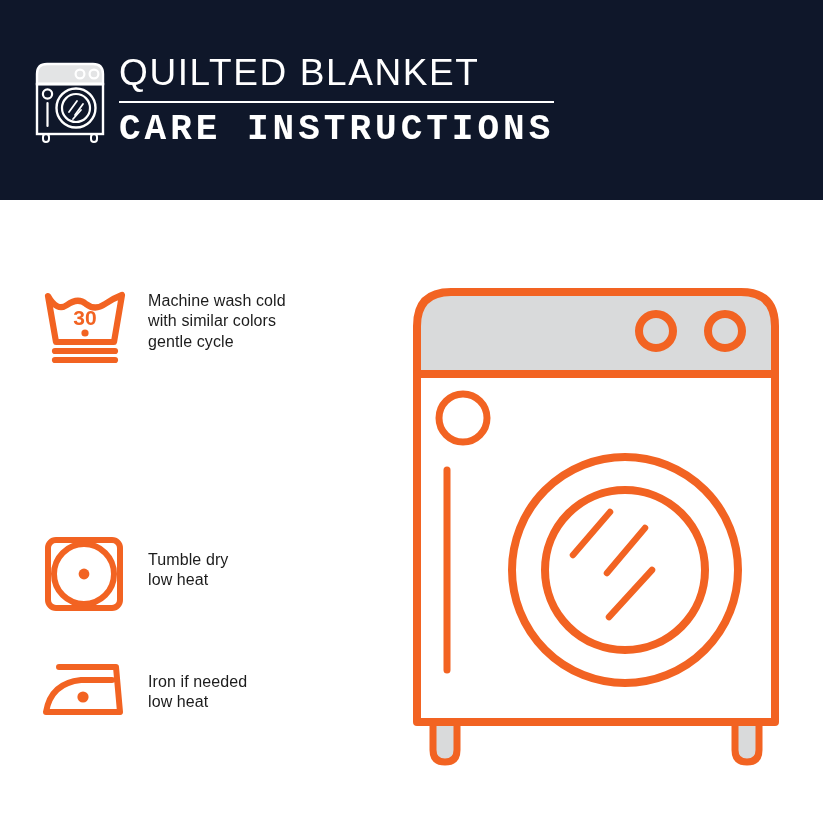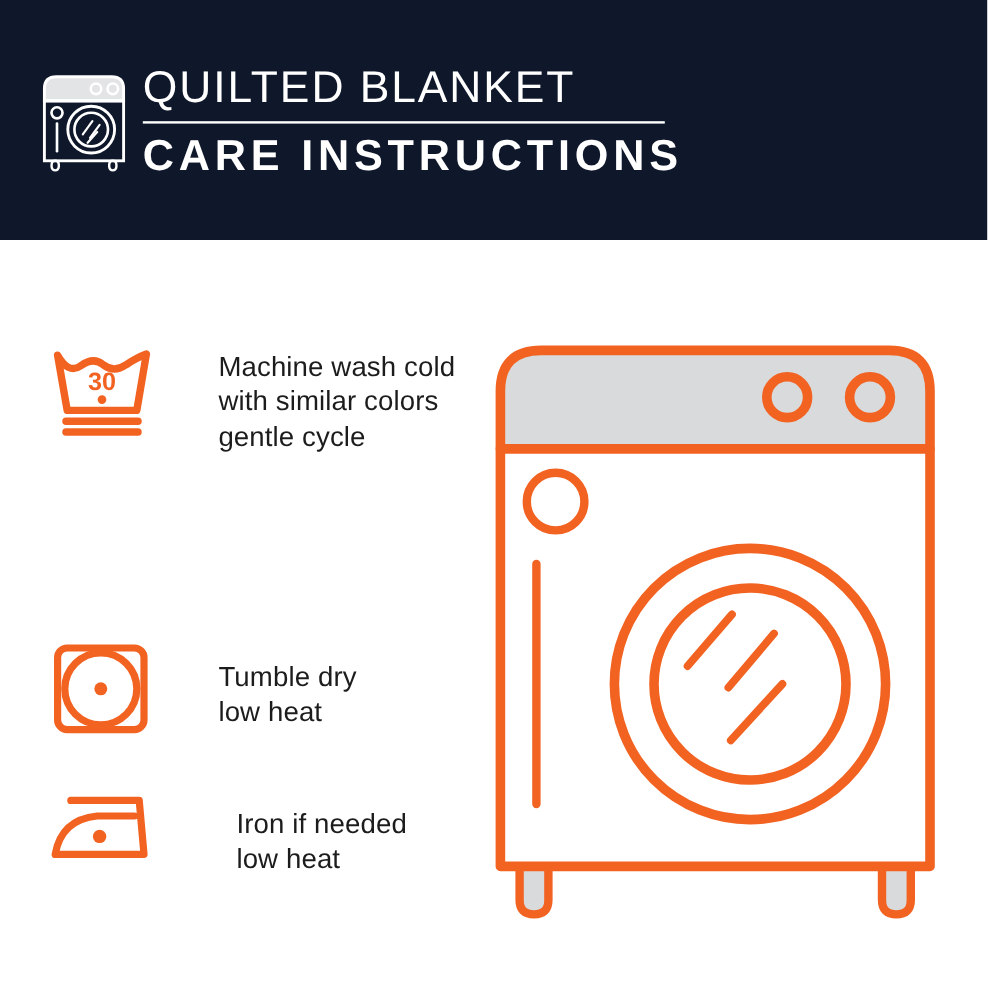--- a/index.html
+++ b/index.html
@@ -55,21 +55,21 @@
     padding: 0 0 6px 2px;
   }
   .title-rule {
     width: 435px;
     height: 2px;
     background: #ffffff;
     margin: 4px 0 6px 2px;
   }
   .title-sub {
     color: #ffffff;
-    font-family: Liberation Sans, sans-serif;
+    font-family: Liberation Mono, monospace;
     font-size: 36px;
     font-weight: 700;
     letter-spacing: 4.0px;
     line-height: 1.05;
     white-space: nowrap;
     margin: 0;
     padding: 2px 0 0 2px;
   }
 
   
@@ -83,34 +83,34 @@
   .care-row {
     position: absolute;
     left: 38px;
     width: 350px;
     display: flex;
     align-items: flex-start;
   }
   .care-row-0 { top: 82px; }
   .care-row-1 { top: 196px; }
   .care-row-2 { top: 330px; }
-  .care-row-3 { top: 450px; gap: 15px; }
+  .care-row-3 { top: 450px; }
 
   .care-icon {
     width: 96px;
     min-width: 96px;
     height: 86px;
     display: flex;
     justify-content: flex-start;
   }
   .care-text {
-    margin-left: 48px;
+    margin-left: 14px;
     color: #1c1c1c;
     font-family: "Liberation Sans", sans-serif;
-    font-size: 23px;
+    font-size: 16px;
     font-weight: 400;
     line-height: 1.28;
     letter-spacing: 0.1px;
     white-space: pre-line;
   }
   .care-row-0 .care-text { padding-top: 9px; }
   .care-row-1 .care-text { padding-top: 22px; }
   .care-row-2 .care-text { padding-top: 20px; }
   .care-row-3 .care-text { padding-top: 22px; }
 

